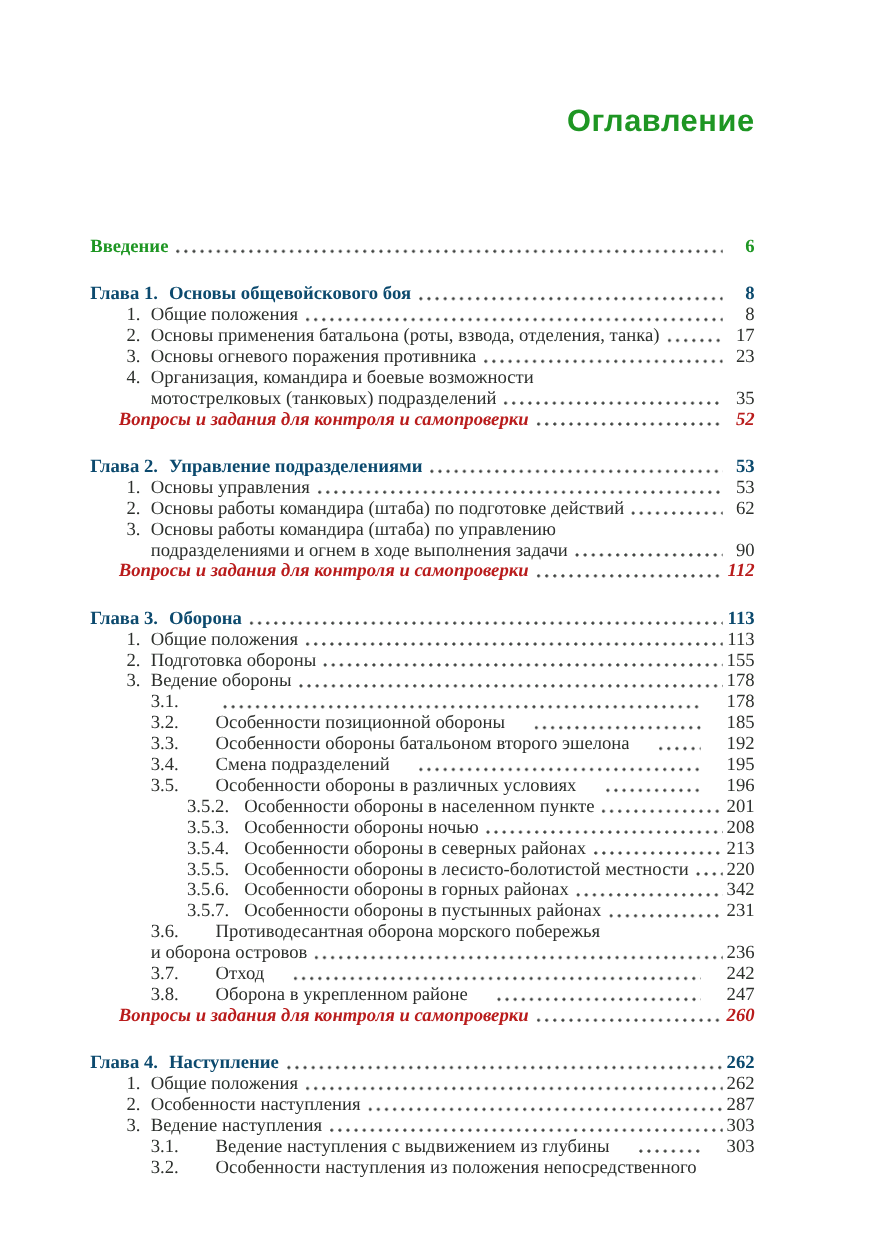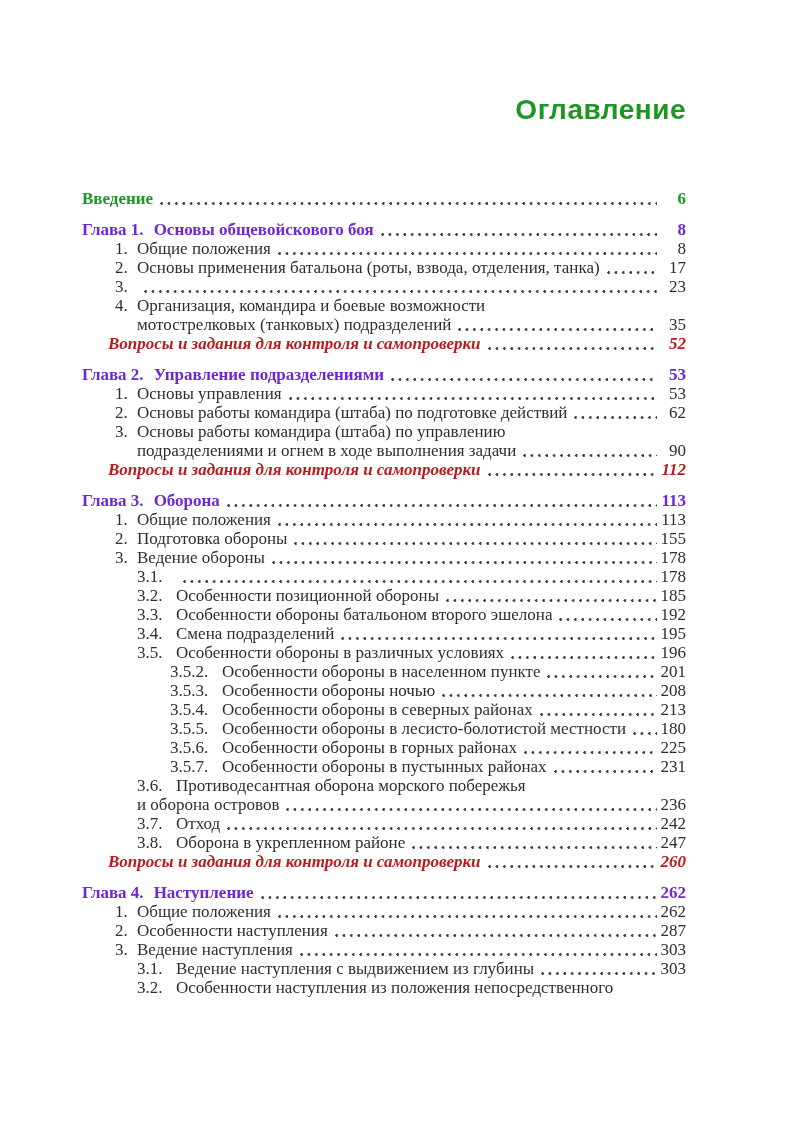--- a/index.html
+++ b/index.html
@@ -6,37 +6,37 @@
   body{
     width:800px;height:1130px;overflow:hidden;
     font-family:"Liberation Serif","DejaVu Serif",serif;
     color:#2c2f2c;
   }
   .page{
     box-sizing:border-box;width:800px;height:1130px;
     padding:95px 114px 0 82px;background:#ffffff;
   }
   .title{
-    margin:0 0 64px 0;text-align:right;
+    margin:0 0 89px 0;text-align:right;
     font-family:"Liberation Sans","DejaVu Sans",sans-serif;
     font-weight:bold;font-size:28px;line-height:30px;
     color:#1e9623;letter-spacing:0.5px;
   }
   .toc{width:100%;}
   .line{
     display:flex;align-items:baseline;
     font-size:17px;line-height:19px;white-space:nowrap;
   }
-  .chapter{margin-top:12px;font-weight:bold;color:#6d28d9;}
+  .chapter{margin-top:24px;font-weight:bold;color:#0c4a6e;}
   .intro{font-weight:bold;color:#1e9623;}
   .questions{font-style:italic;font-weight:bold;color:#b91c1c;padding-left:26px;}
   .chapter .num{flex:none;margin-right:10px;}
   .lvl-1{padding-left:33px;}
   .lvl-1 .num{flex:none;width:22px;}
-  .lvl-2{padding-left:55px;}
+  .lvl-2{padding-left:55px;gap:20px;}
   .lvl-2 .num{flex:none;width:39px;}
   .lvl-3{padding-left:88px;}
   .lvl-3 .num{flex:none;width:52px;}
   .wrap-55{padding-left:55px;}
   .wrap-94{padding-left:94px;}
   .txt{flex:none;overflow:hidden;}
   .leader{
     flex:1 1 8px;min-width:8px;align-self:flex-end;height:5px;
     margin:0 3px 2px 7px;
     background-image:radial-gradient(circle at 1.6px 2.5px,#3d403d 1.15px,rgba(0,0,0,0) 1.55px);
@@ -68,20 +68,21 @@
         <span class="pg">8</span>
       </div>
       <div class="line lvl-1">
         <span class="num">2.</span>
         <span class="txt">Основы применения батальона (роты, взвода, отделения, танка)</span>
         <span class="leader"></span>
         <span class="pg">17</span>
       </div>
       <div class="line lvl-1">
         <span class="num">3.</span>
+        <span class="txt">Основы огневого поражения противника</span>
         <span class="leader"></span>
         <span class="pg">23</span>
       </div>
       <div class="line lvl-1">
         <span class="num">4.</span>
         <span class="txt">Организация, командира и боевые возможности</span>
       </div>
       <div class="line wrap-55">
         <span class="txt">мотострелковых (танковых) подразделений</span>
         <span class="leader"></span>
@@ -192,27 +193,27 @@
       <div class="line lvl-3">
         <span class="num">3.5.4.</span>
         <span class="txt">Особенности обороны в северных районах</span>
         <span class="leader"></span>
         <span class="pg">213</span>
       </div>
       <div class="line lvl-3">
         <span class="num">3.5.5.</span>
         <span class="txt">Особенности обороны в лесисто-болотистой местности</span>
         <span class="leader"></span>
-        <span class="pg">180</span>
+        <span class="pg">220</span>
       </div>
       <div class="line lvl-3">
         <span class="num">3.5.6.</span>
         <span class="txt">Особенности обороны в горных районах</span>
         <span class="leader"></span>
-        <span class="pg">225</span>
+        <span class="pg">342</span>
       </div>
       <div class="line lvl-3">
         <span class="num">3.5.7.</span>
         <span class="txt">Особенности обороны в пустынных районах</span>
         <span class="leader"></span>
         <span class="pg">231</span>
       </div>
       <div class="line lvl-2">
         <span class="num">3.6.</span>
         <span class="txt">Противодесантная оборона морского побережья</span>

